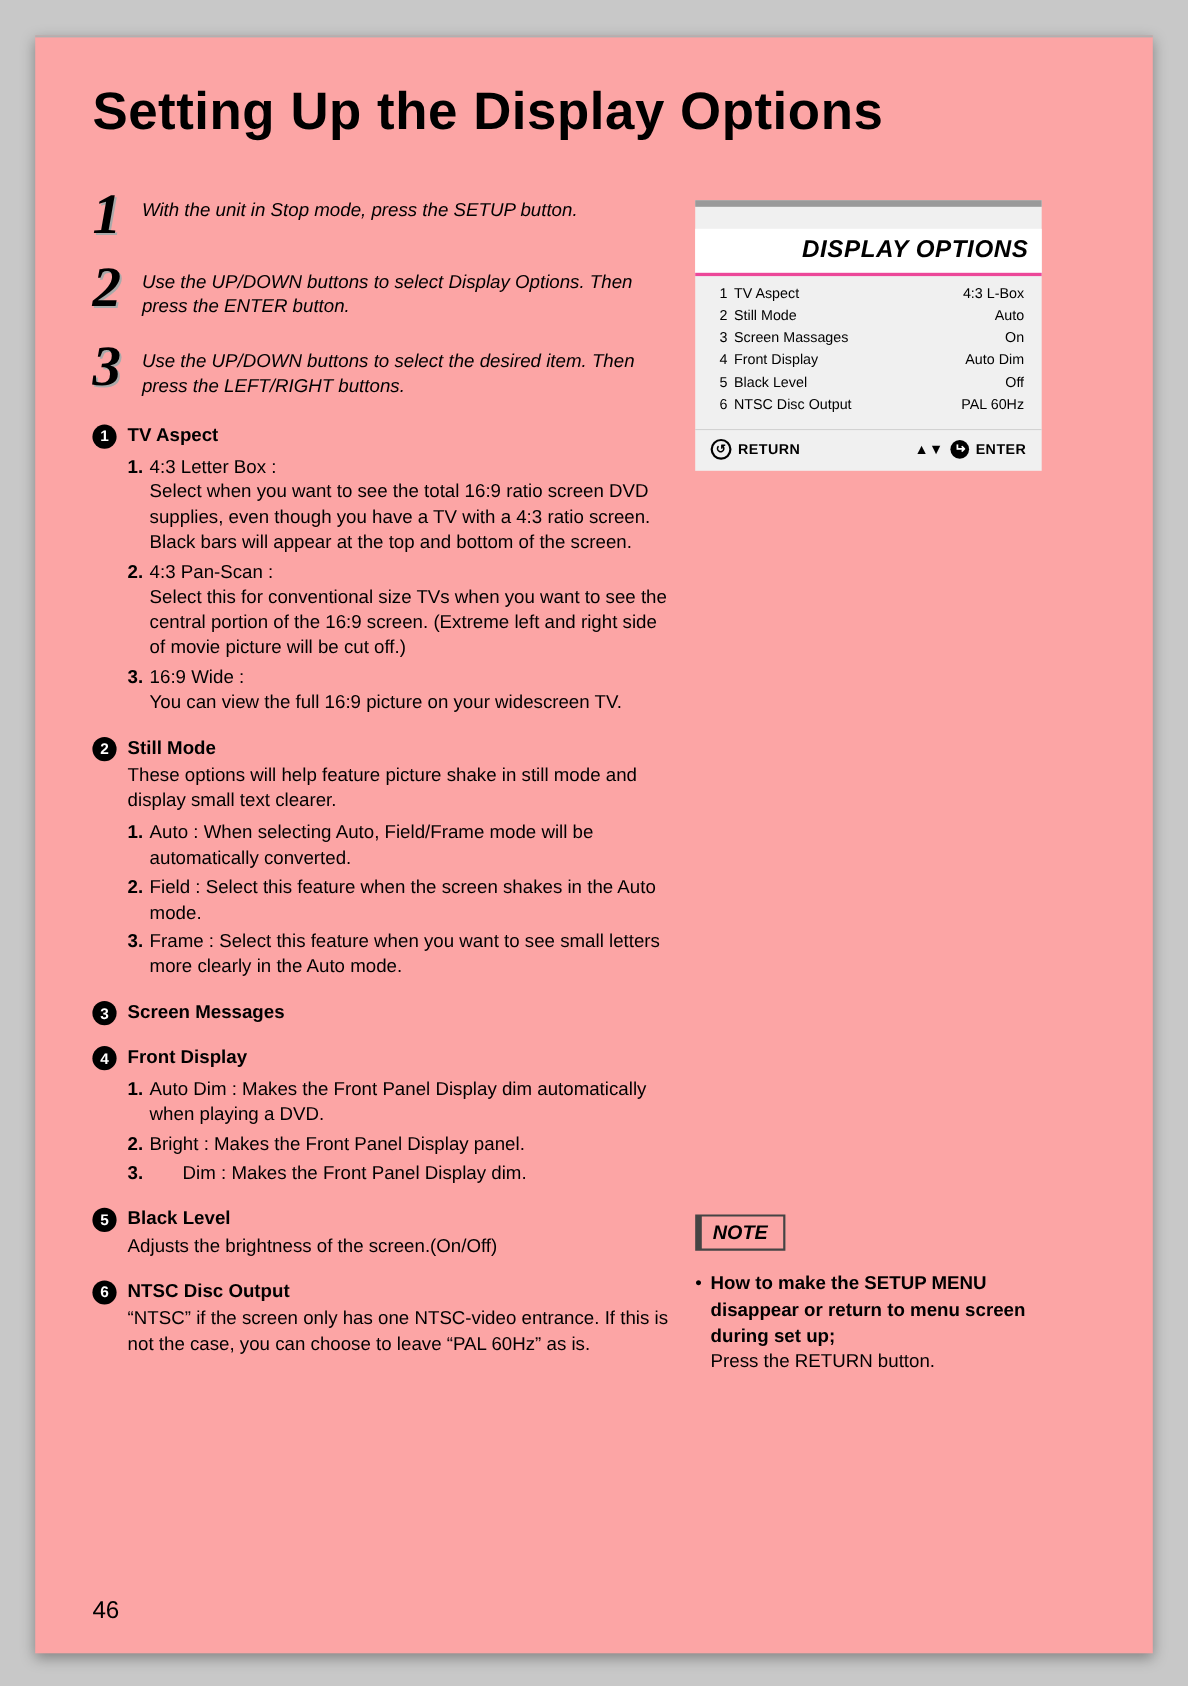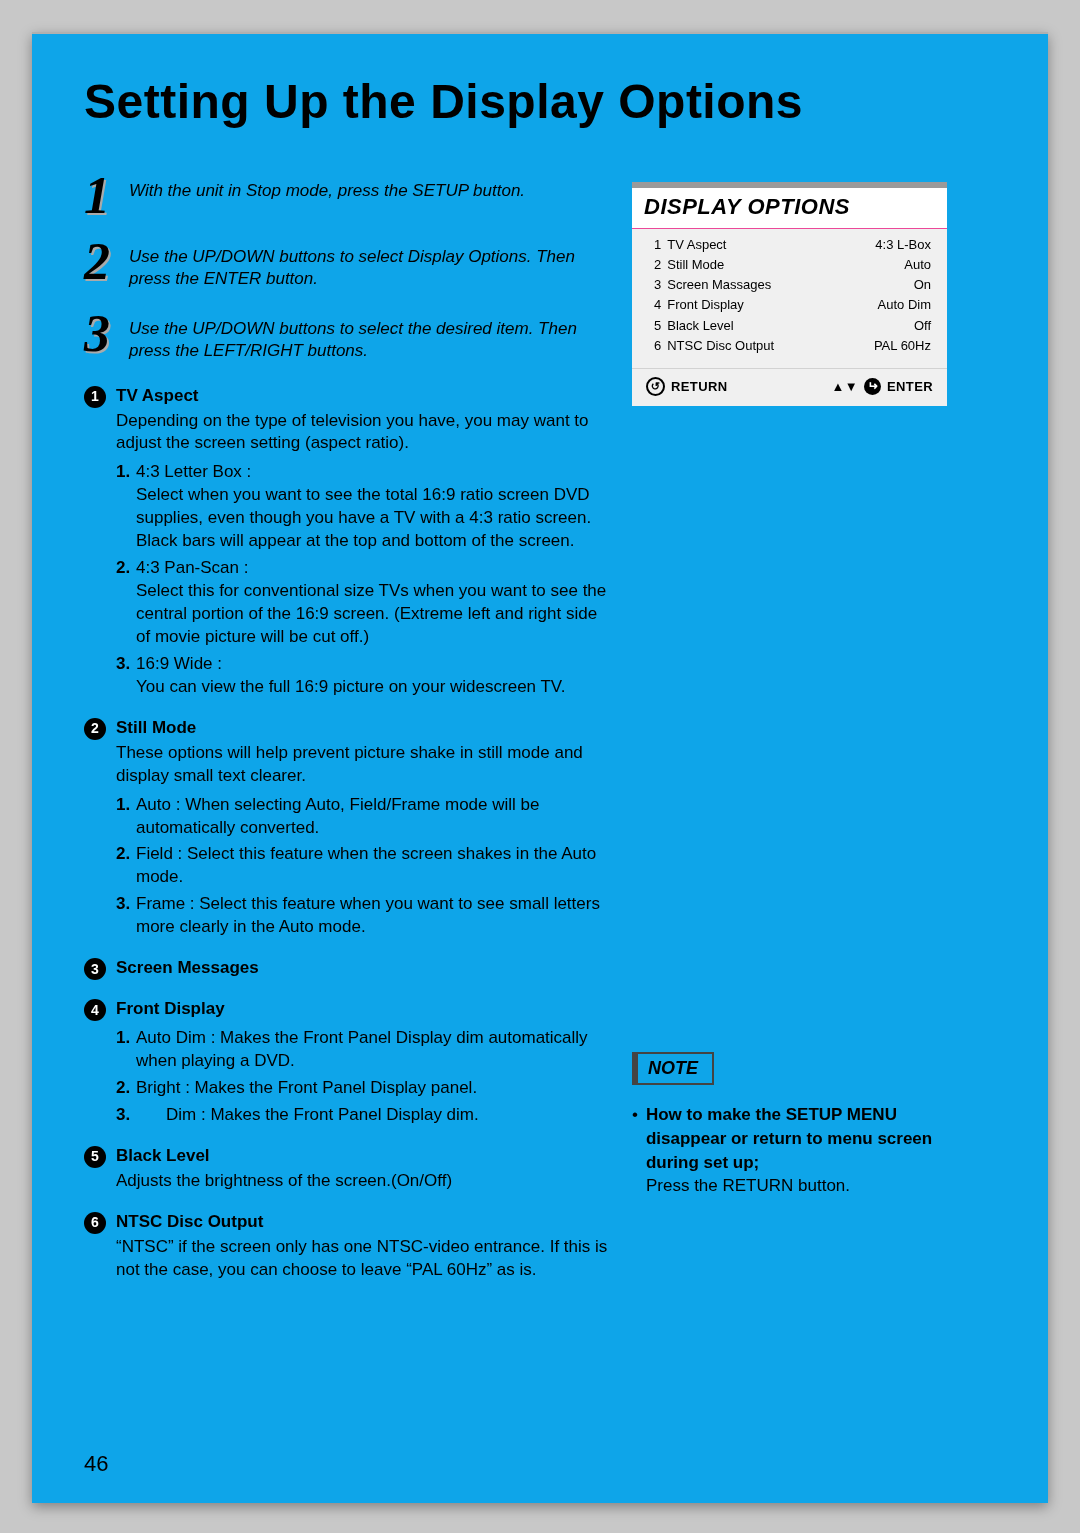--- a/index.html
+++ b/index.html
@@ -5,21 +5,21 @@
   html,body { margin:0; padding:0; }
   body {
     width:1080px; height:1533px;
     background:#c8c8c8;
     font-family: Arial, Helvetica, sans-serif;
     color:#000; position:relative;
   }
   .page {
     position:absolute; left:32px; top:32px;
     width:1016px; height:1469px;
-    background:#0ea5e9;
+    background:#fca5a5;
     box-shadow:0 4px 12px rgba(0,0,0,.35);
     border-top:2px solid #b0b0b0;
   }
   .title {
     position:absolute; left:52px; top:40px;
     font-size:48px; font-weight:700;
     letter-spacing:.5px;
   }
   .left-col {
     position:absolute; left:52px; top:140px;
@@ -53,23 +53,24 @@
   
   .menu-panel {
     position:absolute; left:600px; top:148px;
     width:315px;
     border-top:6px solid #9a9a9a;
     background:#f0f0f0;
     padding-bottom:6px;
   }
   .menu-title-wrap {
     background:#fff;
-    display:flex; justify-content:flex-start;
+    display:flex; justify-content:flex-end;
     padding:6px 12px 8px 12px;
-    border-bottom:1px solid #ec4899;
+    border-bottom:3px solid #ec4899;
+    margin-top:20px;
   }
   .menu-title {
     font-size:22px; font-weight:700; font-style:italic;
     letter-spacing:.5px;
   }
   .menu-rows { font-size:13px; padding:6px 16px 12px 22px; }
   .menu-row { display:flex; justify-content:space-between; line-height:1.55; }
   .menu-row .ml { display:flex; gap:6px; }
   .menu-footer {
     border-top:1px solid #d2d2d2;
@@ -85,21 +86,21 @@
   }
   .tri { font-size:13px; }
   .ent-icon {
     width:17px; height:17px; border-radius:50%; background:#000; color:#fff;
     display:inline-flex; align-items:center; justify-content:center;
     font-size:12px; transform:scaleX(-1);
   }
 
   
   .note-block {
-    position:absolute; left:600px; top:1018px;
+    position:absolute; left:600px; top:1070px;
     width:315px; font-size:17px;
   }
   .note-label {
     border:2px solid #444; border-left:6px solid #444;
     display:inline-block; padding:4px 14px 4px 10px;
     font-style:italic; font-weight:700; font-size:18px;
     margin-bottom:18px;
   }
   .note-body { line-height:1.4; }
   .note-body .bold { font-weight:700; }
@@ -130,21 +131,20 @@
     <div class="step">
       <div class="step-num">3</div>
       <div class="step-text">Use the UP/DOWN buttons to select the desired item. Then press the LEFT/RIGHT buttons.</div>
     </div>
 
     <div class="details" id="details">
         <div class="det-item">
           <div class="circ">1</div>
           <div class="det-body">
             <div class="det-title">TV Aspect</div>
-            <div class="det-text">Depending on the type of television you have, you may want to adjust the screen setting (aspect ratio).</div>
             <div class="sub">
               <div class="row">
                 <div class="n">1.</div>
                 <div class="t" style="white-space: pre-line;">4:3 Letter Box :
 Select when you want to see the total 16:9 ratio screen DVD supplies, even though you have a TV with a 4:3 ratio screen. Black bars will appear at the top and bottom of the screen.</div>
               </div>
               <div class="row">
                 <div class="n">2.</div>
                 <div class="t" style="white-space: pre-line;">4:3 Pan-Scan :
 Select this for conventional size TVs when you want to see the central portion of the 16:9 screen. (Extreme left and right side of movie picture will be cut off.)</div>
@@ -154,21 +154,21 @@
                 <div class="t" style="white-space: pre-line;">16:9 Wide :
 You can view the full 16:9 picture on your widescreen TV.</div>
               </div>
             </div>
           </div>
         </div>
         <div class="det-item">
           <div class="circ">2</div>
           <div class="det-body">
             <div class="det-title">Still Mode</div>
-            <div class="det-text">These options will help prevent picture shake in still mode and display small text clearer.</div>
+            <div class="det-text">These options will help feature picture shake in still mode and display small text clearer.</div>
             <div class="sub">
               <div class="row">
                 <div class="n">1.</div>
                 <div class="t" style="white-space: pre-line;">Auto : When selecting Auto, Field/Frame mode will be automatically converted.</div>
               </div>
               <div class="row">
                 <div class="n">2.</div>
                 <div class="t" style="white-space: pre-line;">Field : Select this feature when the screen shakes in the Auto mode.</div>
               </div>
               <div class="row">

